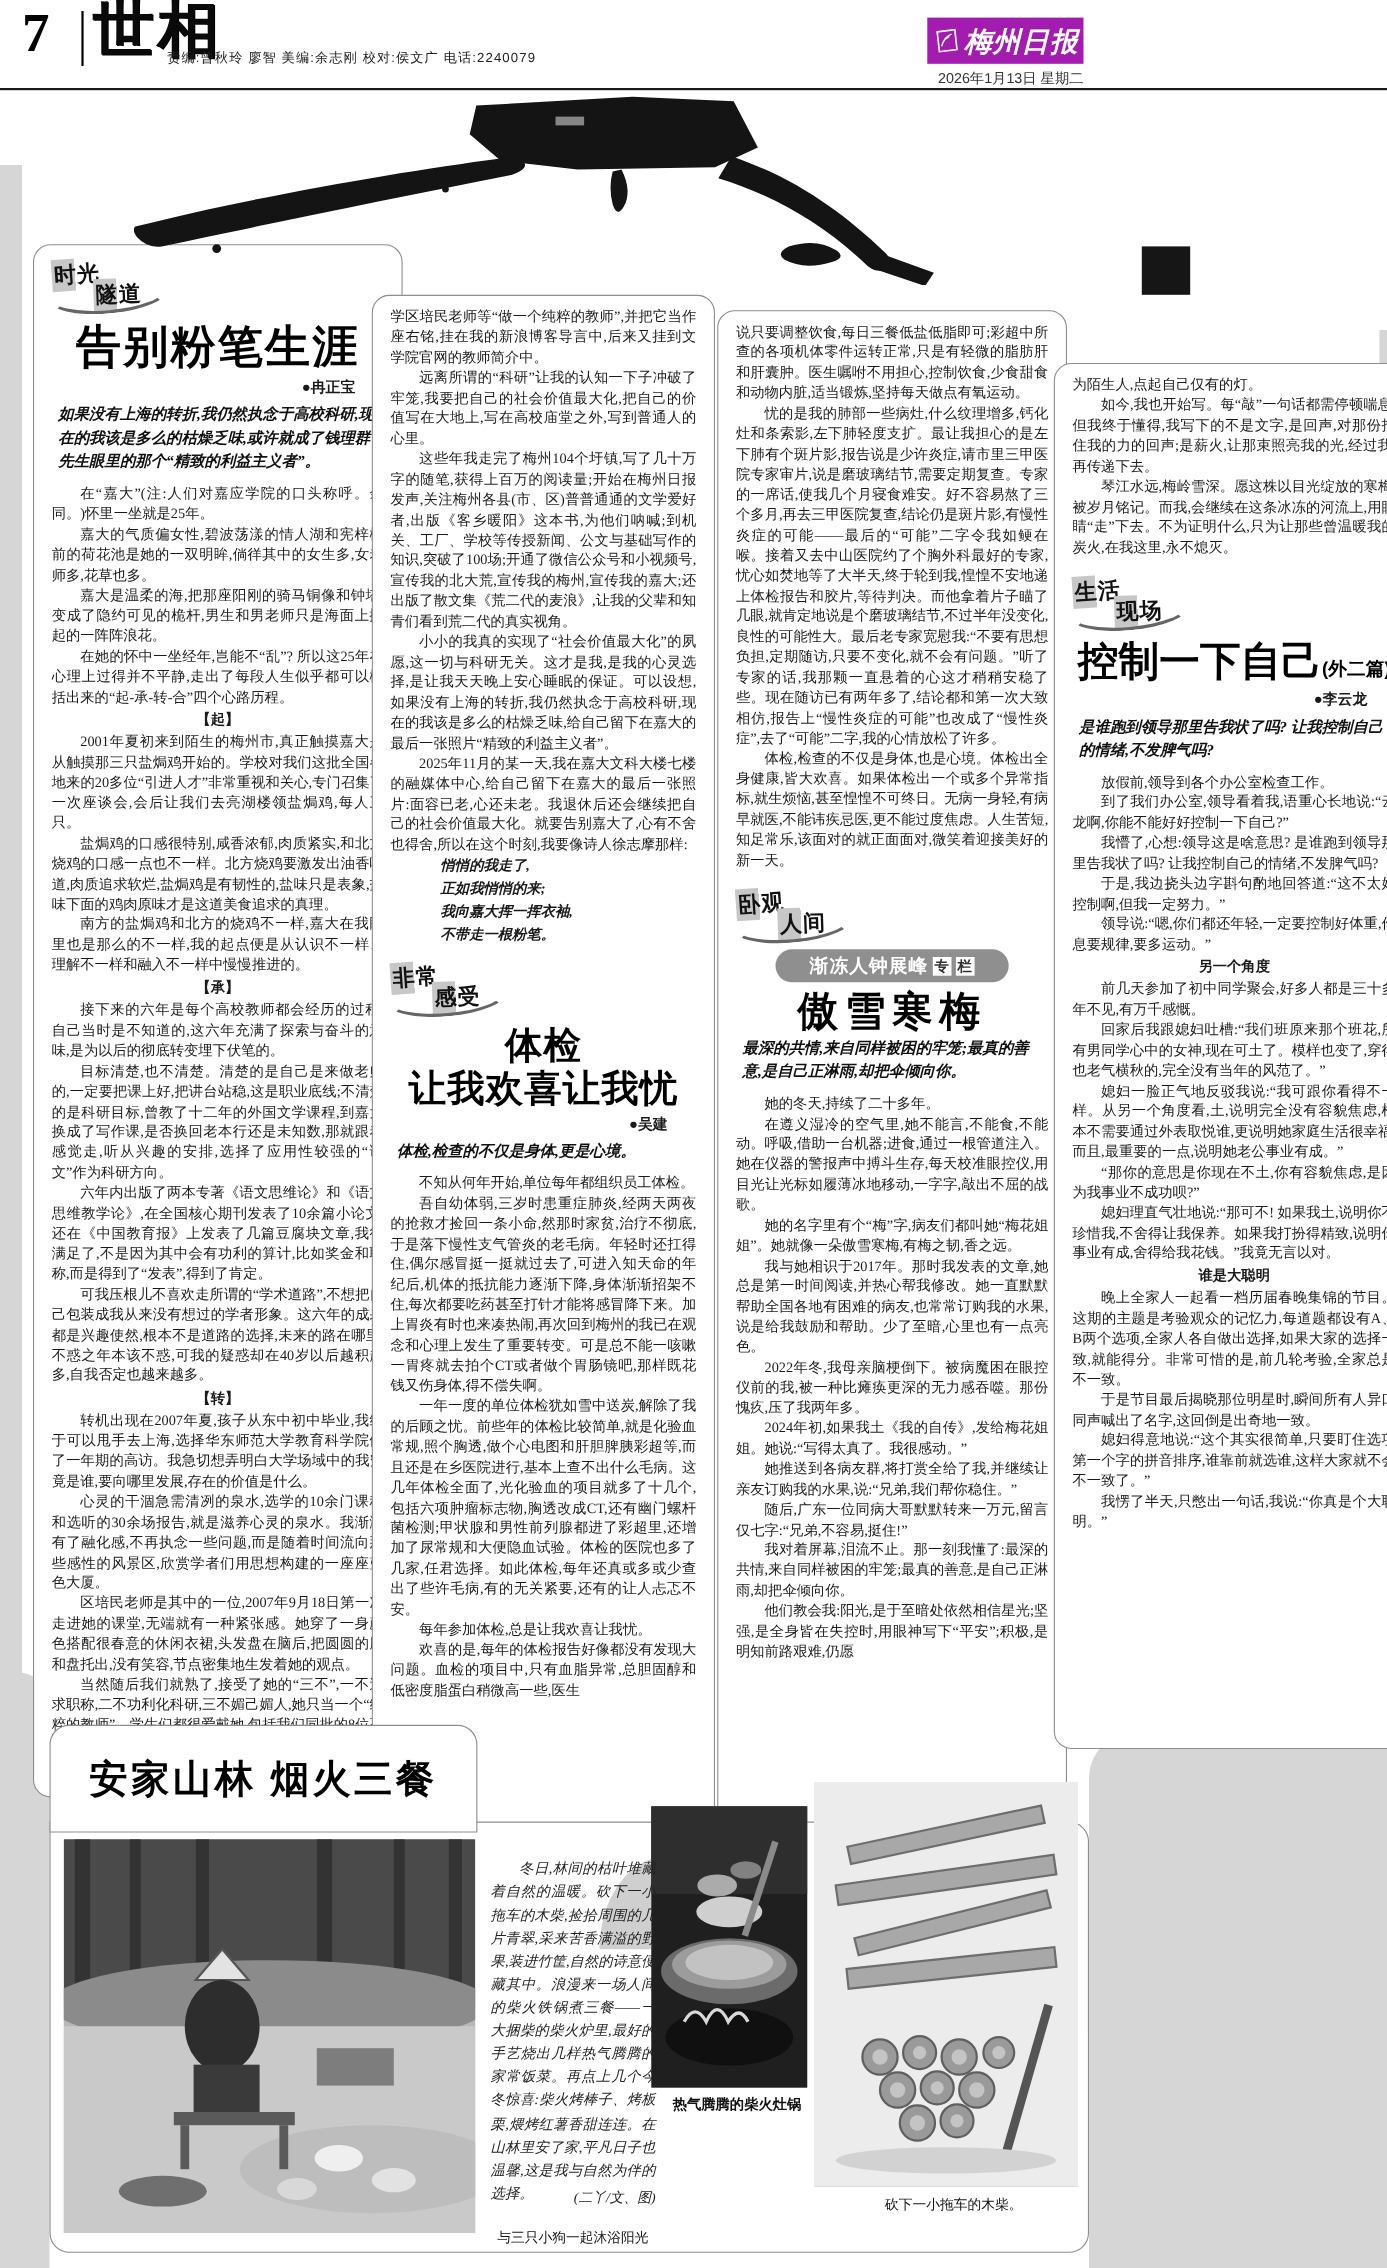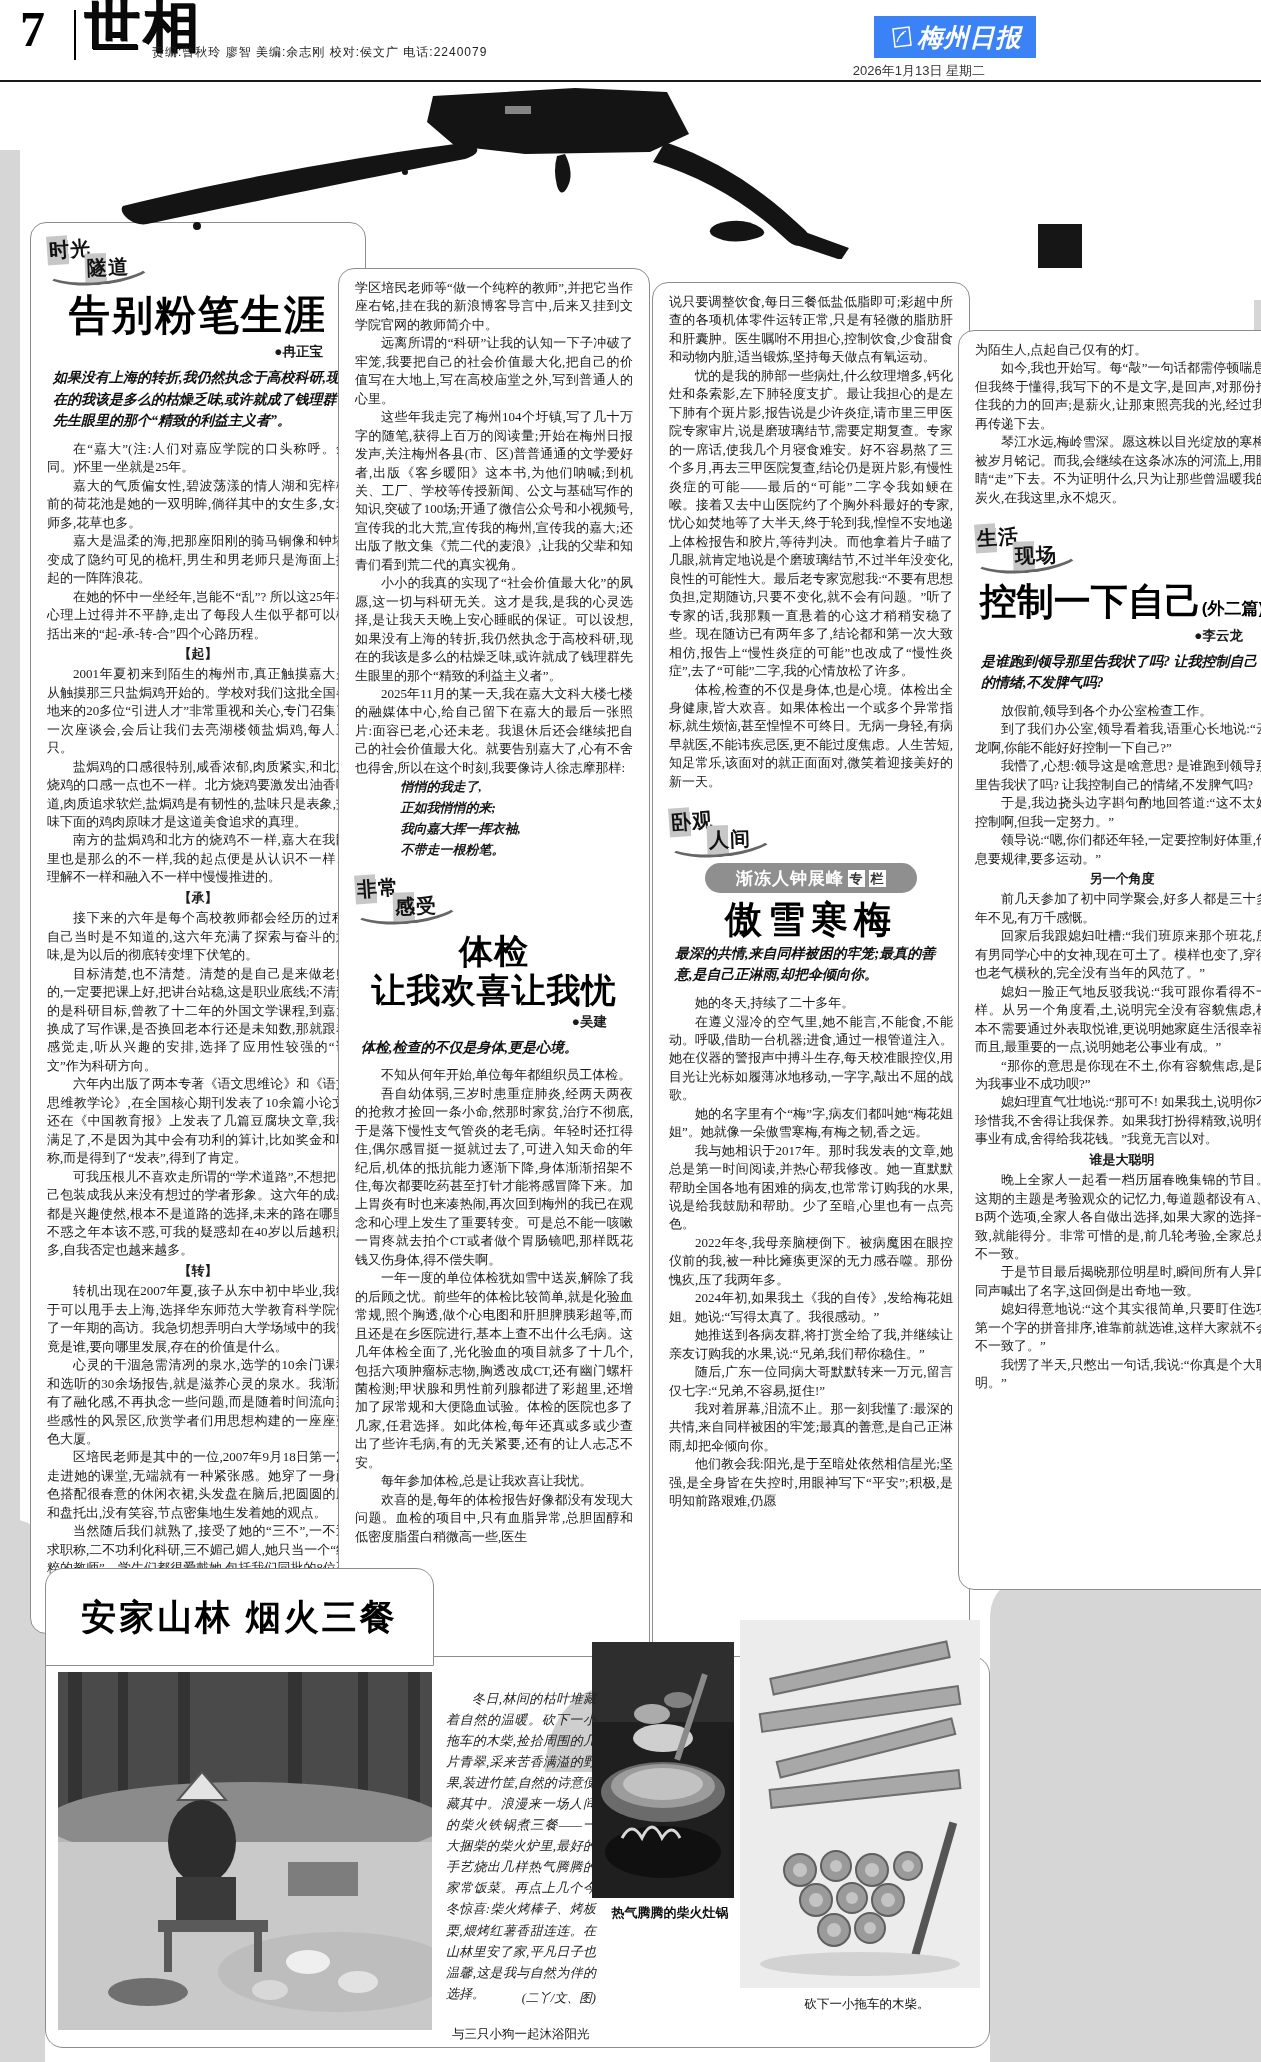--- a/index.html
+++ b/index.html
@@ -3,21 +3,21 @@
 <meta charset="utf-8">
 <style>
   html,body{margin:0;padding:0;}
   body{width:1261px;height:2062px;position:relative;background:#ffffff;font-family:"Liberation Serif",serif;color:#1a1a1a;overflow:hidden;}
   .abs{position:absolute;}
   
   .page-num{left:20px;top:4px;font-family:"Liberation Serif",serif;font-weight:bold;font-size:50px;line-height:1;color:#000;}
   .hdr-div{left:74px;top:10px;width:2px;height:50px;background:#000;}
   .section-name{left:84px;top:-2px;font-family:"Liberation Sans",sans-serif;font-weight:900;font-size:56px;line-height:1;letter-spacing:3px;color:#0a0a0a;text-shadow:1px 1px 0 #000;}
   .staff-line{left:152px;top:44px;font-size:12px;color:#222;font-family:"Liberation Sans",sans-serif;letter-spacing:1px;}
-  .masthead{left:874px;top:16px;width:162px;height:42px;background:#3b82f6;color:#fff;display:flex;align-items:center;justify-content:center;gap:5px;}
+  .masthead{left:843px;top:16px;width:142px;height:42px;background:#a21caf;color:#fff;display:flex;align-items:center;justify-content:center;gap:5px;}
   .masthead-text{font-family:"Liberation Serif",serif;font-size:25px;font-weight:bold;font-style:italic;letter-spacing:1px;}
   .date-line{left:785px;top:62px;width:200px;text-align:right;font-size:13px;color:#333;font-family:"Liberation Sans",sans-serif;}
   .hdr-rule{left:0;top:80px;width:1261px;height:2px;background:#1a1a1a;}
   
   .g{background:#d6d6d6;}
   
   .ink{left:105px;top:84px;z-index:3;pointer-events:none;}
   .blk-square{left:1038px;top:224px;width:44px;height:44px;background:#161616;}
   
   .box{position:absolute;background:#fff;border:1px solid #8d8d8d;border-radius:16px;overflow:hidden;z-index:1;}
@@ -129,21 +129,21 @@
       <p class="para">区培民老师是其中的一位,2007年9月18日第一次走进她的课堂,无端就有一种紧张感。她穿了一身颜色搭配很春意的休闲衣裙,头发盘在脑后,把圆圆的脸和盘托出,没有笑容,节点密集地生发着她的观点。</p>
       <p class="para">当然随后我们就熟了,接受了她的“三不”,一不追求职称,二不功利化科研,三不媚己媚人,她只当一个“纯粹的教师”。学生们都很爱戴她,包括我们同批的8位高访同学。2008年6月2日我们与她在西厢记共进告别晚餐时,我已经清楚,再次回到梅州的我已在观念和心理上发生了重要转变。</p>
     </div>
 </div>
 
 <div class="box" id="box2">
   <div class="body-text">
       <p class="cont">学区培民老师等“做一个纯粹的教师”,并把它当作座右铭,挂在我的新浪博客导言中,后来又挂到文学院官网的教师简介中。</p>
       <p class="para">远离所谓的“科研”让我的认知一下子冲破了牢笼,我要把自己的社会价值最大化,把自己的价值写在大地上,写在高校庙堂之外,写到普通人的心里。</p>
       <p class="para">这些年我走完了梅州104个圩镇,写了几十万字的随笔,获得上百万的阅读量;开始在梅州日报发声,关注梅州各县(市、区)普普通通的文学爱好者,出版《客乡暖阳》这本书,为他们呐喊;到机关、工厂、学校等传授新闻、公文与基础写作的知识,突破了100场;开通了微信公众号和小视频号,宣传我的北大荒,宣传我的梅州,宣传我的嘉大;还出版了散文集《荒二代的麦浪》,让我的父辈和知青们看到荒二代的真实视角。</p>
-      <p class="para">小小的我真的实现了“社会价值最大化”的夙愿,这一切与科研无关。这才是我,是我的心灵选择,是让我天天晚上安心睡眠的保证。可以设想,如果没有上海的转折,我仍然执念于高校科研,现在的我该是多么的枯燥乏味,或许就成了钱理群先生眼里的那个“精致的利益主义者”。</p>
+      <p class="para">小小的我真的实现了“社会价值最大化”的夙愿,这一切与科研无关。这才是我,是我的心灵选择,是让我天天晚上安心睡眠的保证。可以设想,如果没有上海的转折,我仍然执念于高校科研,现在的我该是多么的枯燥乏味,给自己留下在嘉大的最后一张照片“精致的利益主义者”。</p>
       <p class="para">2025年11月的某一天,我在嘉大文科大楼七楼的融媒体中心,给自己留下在嘉大的最后一张照片:面容已老,心还未老。我退休后还会继续把自己的社会价值最大化。就要告别嘉大了,心有不舍也得舍,所以在这个时刻,我要像诗人徐志摩那样:</p>
       <p class="verse">悄悄的我走了,</p>
       <p class="verse">正如我悄悄的来;</p>
       <p class="verse">我向嘉大挥一挥衣袖,</p>
       <p class="verse">不带走一根粉笔。</p>
     </div>
   <div class="col-label" style="margin-top:14px;">
     <span class="lp1">非常</span>
     <span class="lp2">感受</span>
   </div>

